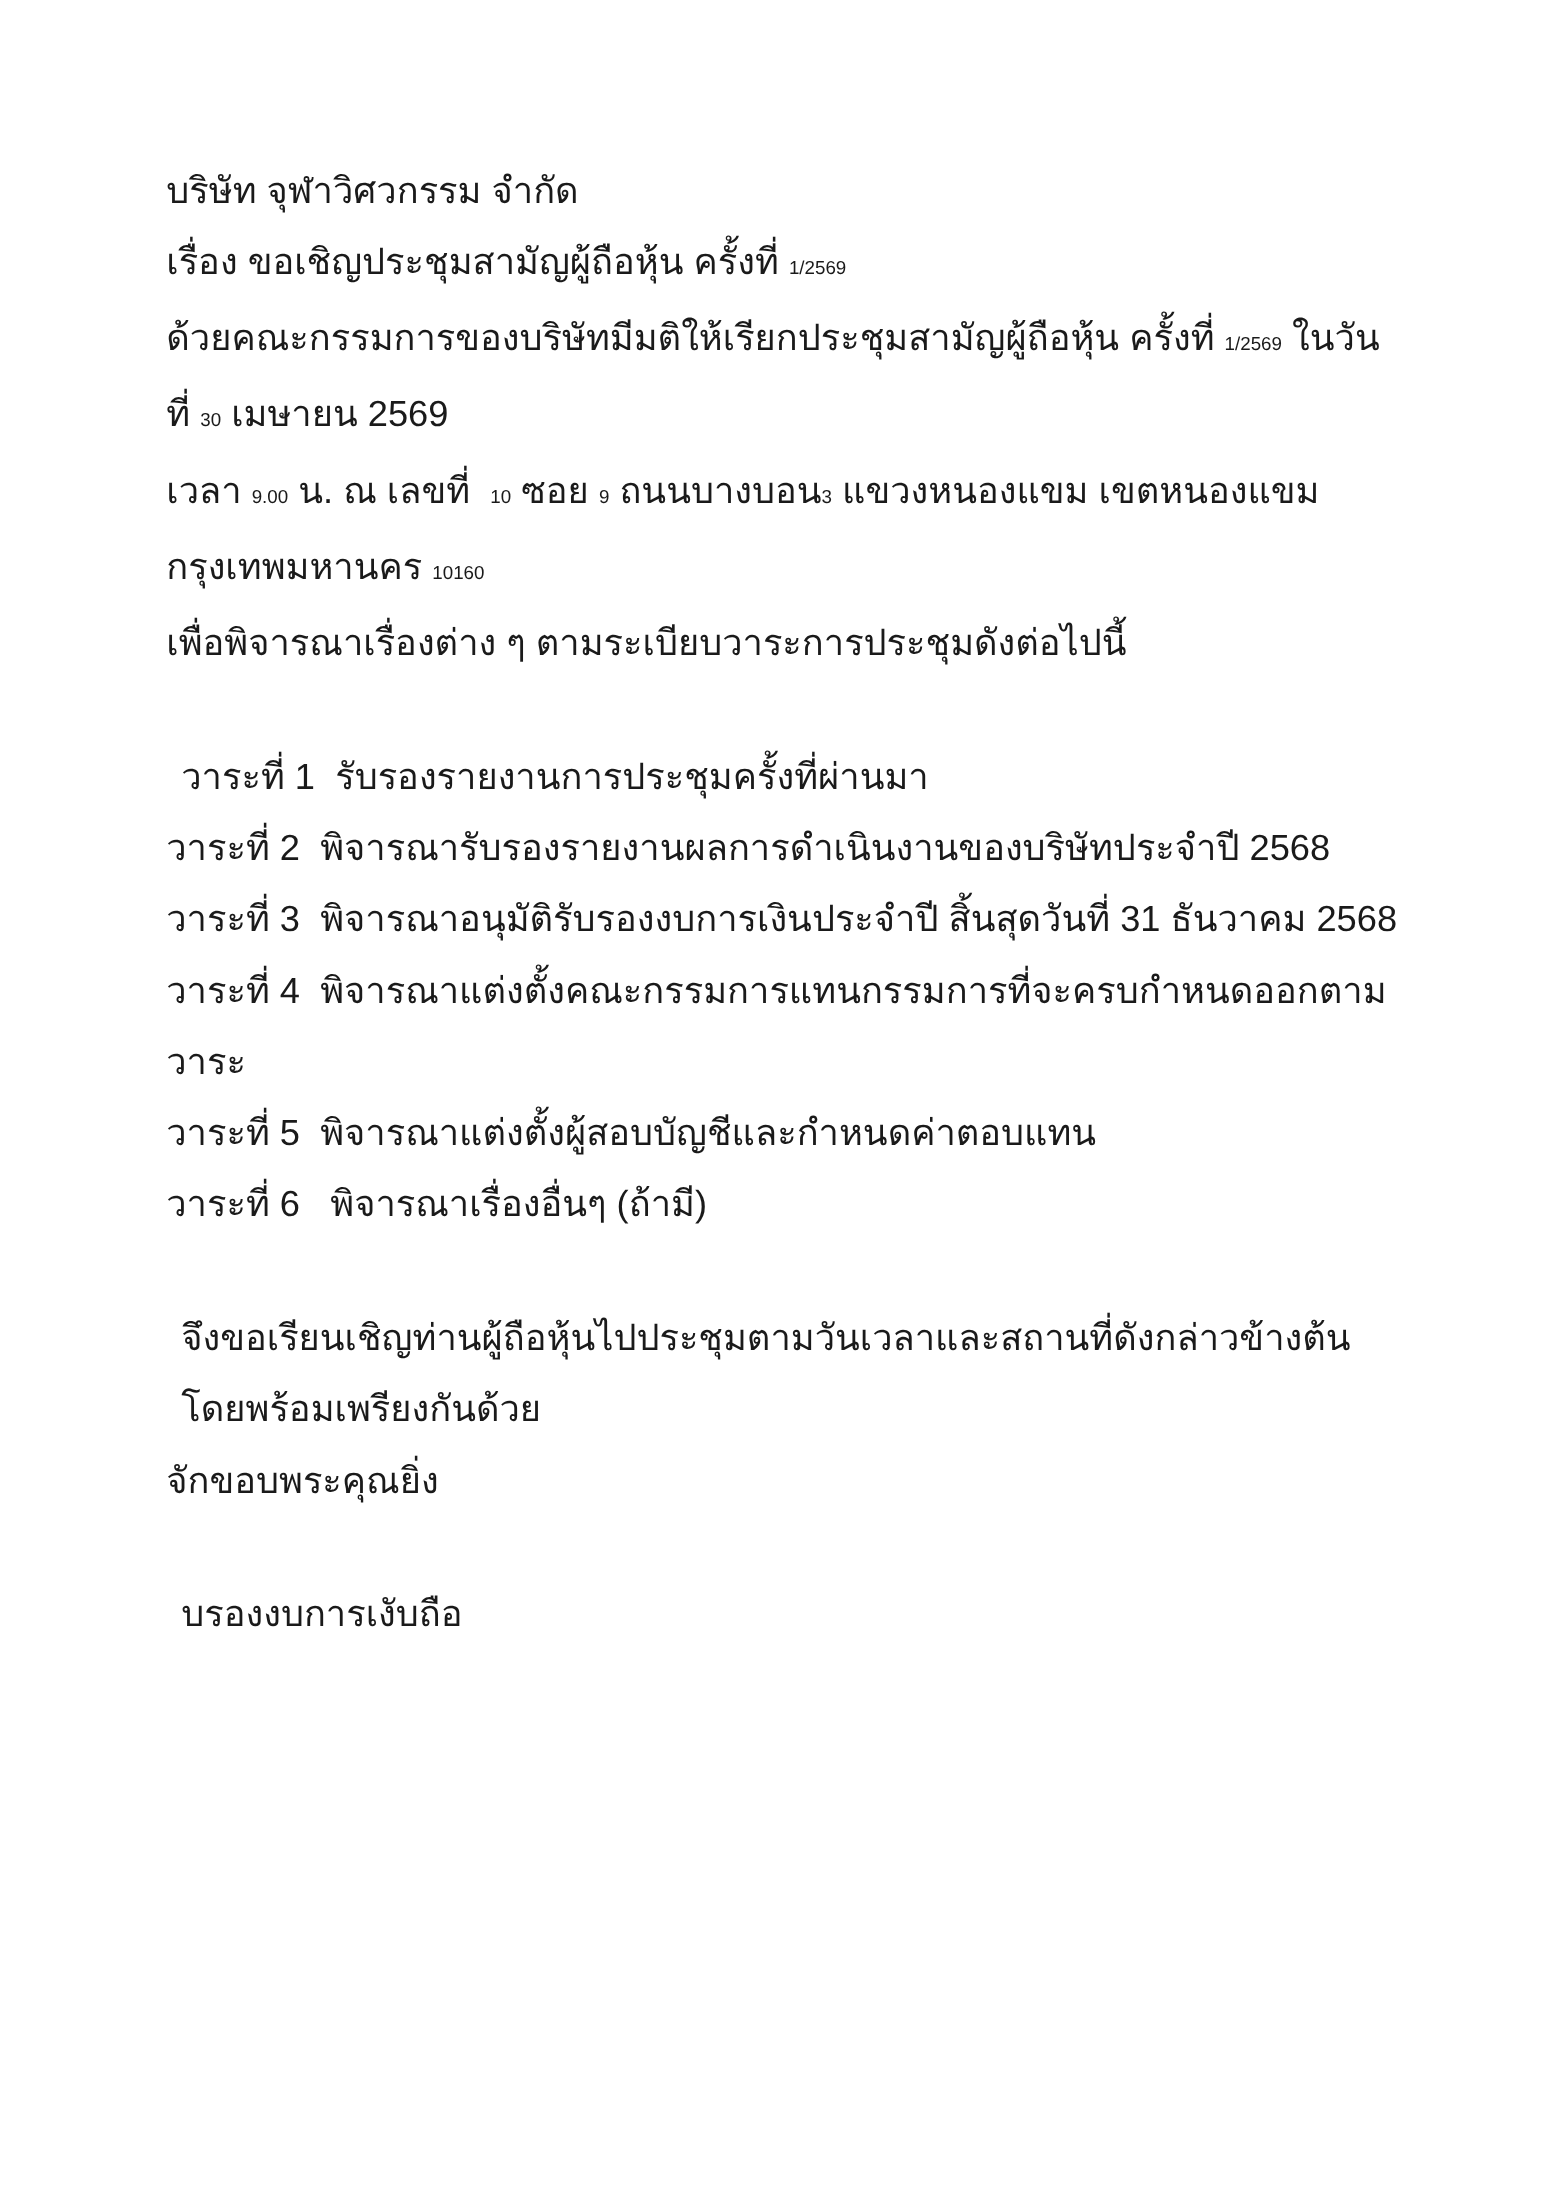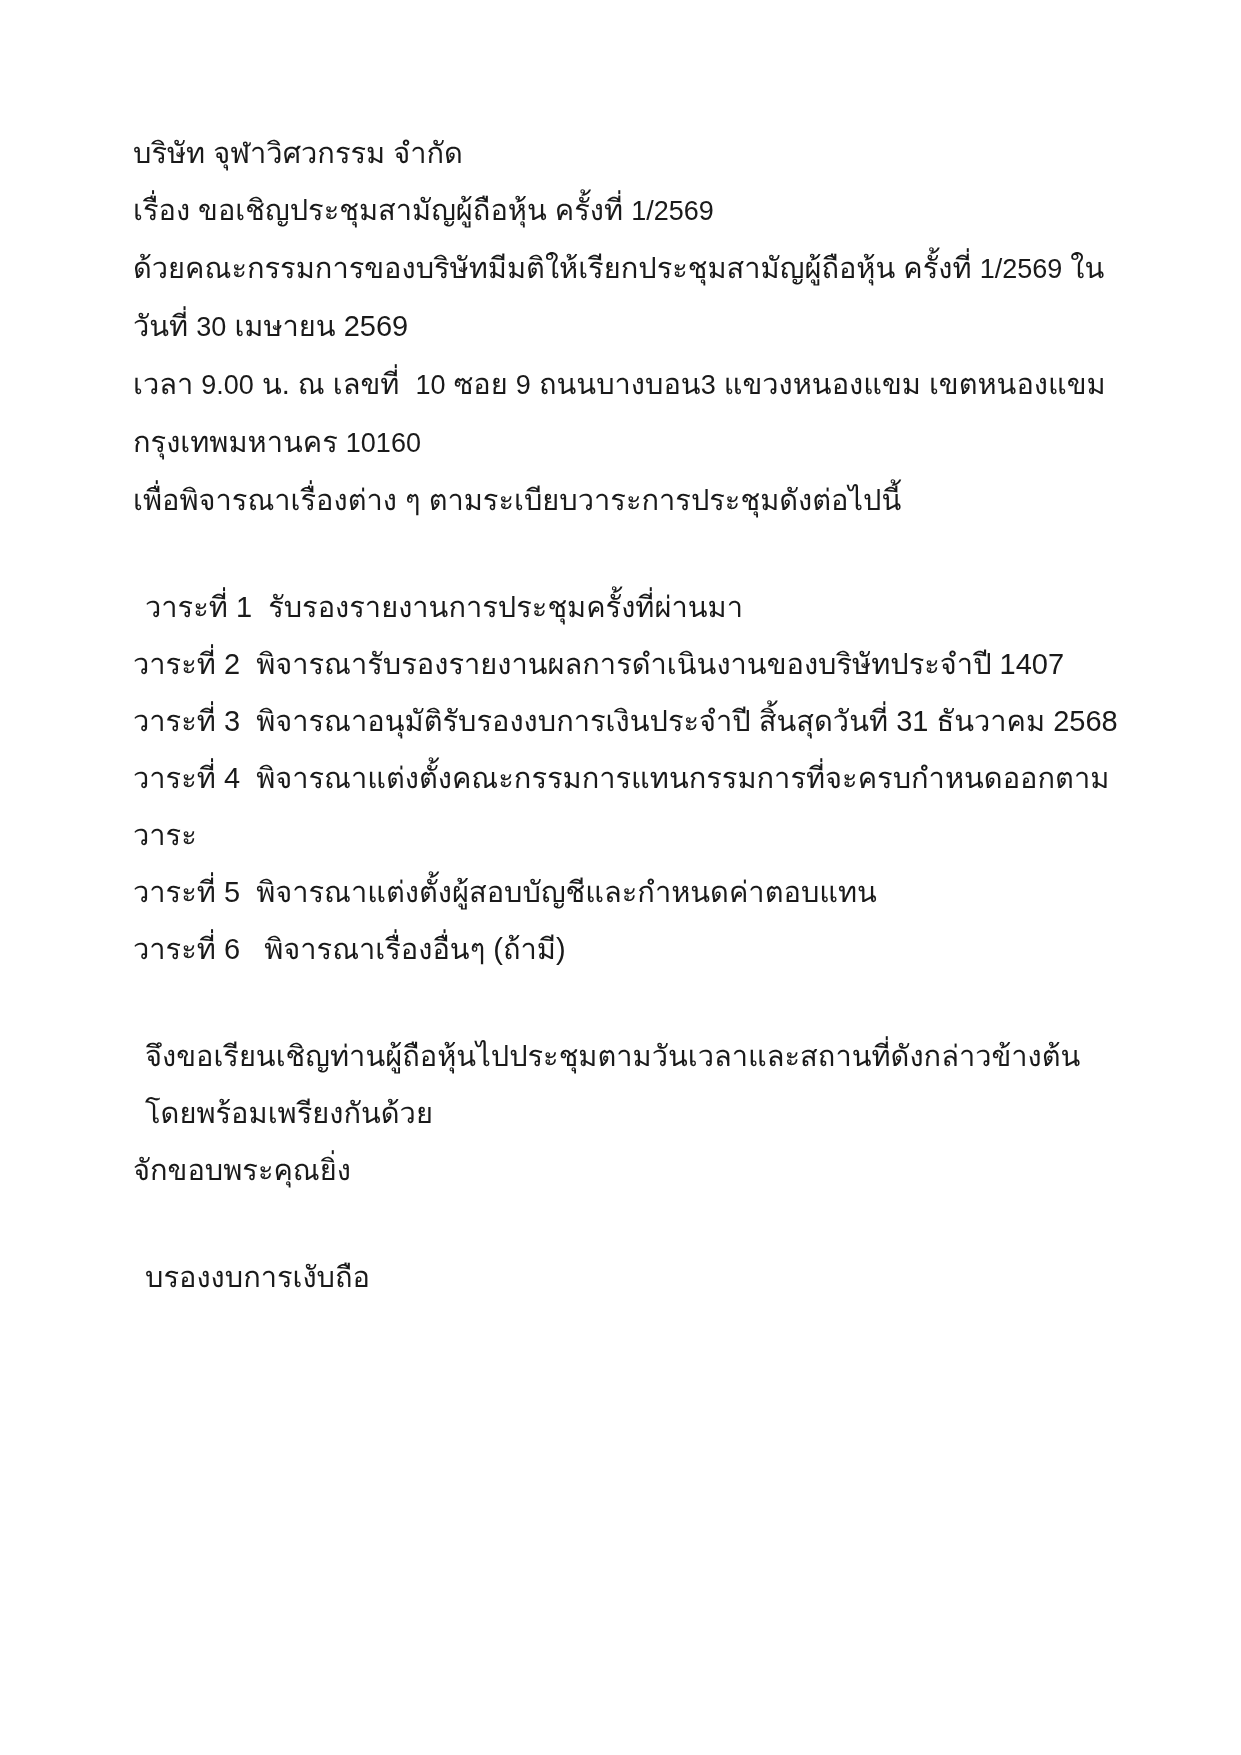--- a/index.html
+++ b/index.html
@@ -29,35 +29,35 @@
     line-height: 57px;
     white-space: pre-wrap;
     font-weight: 400;
     color: #1a1a1a;
   }
   .line.gap {
     margin-top: 50px;
     margin-left: 12px;
   }
   .num-small {
-    font-size: 27px;
+    font-size: 15px;
   }
 </style>
 </head>
 <body>
 
 <div class="page">
   <div class="letter">
       <p class="line"><span class="seg">บริษัท จุฬาวิศวกรรม จำกัด</span></p>
       <p class="line"><span class="seg">เรื่อง ขอเชิญประชุมสามัญผู้ถือหุ้น ครั้งที่ </span><span class="num-small">1/2569</span></p>
       <p class="line"><span class="seg">ด้วยคณะกรรมการของบริษัทมีมติให้เรียกประชุมสามัญผู้ถือหุ้น ครั้งที่ </span><span class="num-small">1/2569</span><span class="seg"> ในวันที่ </span><span class="num-small">30</span><span class="seg"> เมษายน 2569</span></p>
       <p class="line"><span class="seg">เวลา </span><span class="num-small">9.00</span><span class="seg"> น. ณ เลขที่  </span><span class="num-small">10</span><span class="seg"> ซอย </span><span class="num-small">9</span><span class="seg"> ถนนบางบอน</span><span class="num-small">3</span><span class="seg"> แขวงหนองแขม เขตหนองแขม กรุงเทพมหานคร </span><span class="num-small">10160</span></p>
       <p class="line"><span class="seg">เพื่อพิจารณาเรื่องต่าง ๆ ตามระเบียบวาระการประชุมดังต่อไปนี้</span></p>
       <p class="line gap"><span class="seg">วาระที่ 1  รับรองรายงานการประชุมครั้งที่ผ่านมา</span></p>
-      <p class="line"><span class="seg">วาระที่ 2  พิจารณารับรองรายงานผลการดำเนินงานของบริษัทประจำปี 1407</span></p>
+      <p class="line"><span class="seg">วาระที่ 2  พิจารณารับรองรายงานผลการดำเนินงานของบริษัทประจำปี 2568</span></p>
       <p class="line"><span class="seg">วาระที่ 3  พิจารณาอนุมัติรับรองงบการเงินประจำปี สิ้นสุดวันที่ 31 ธันวาคม 2568</span></p>
       <p class="line"><span class="seg">วาระที่ 4  พิจารณาแต่งตั้งคณะกรรมการแทนกรรมการที่จะครบกำหนดออกตามวาระ</span></p>
       <p class="line"><span class="seg">วาระที่ 5  พิจารณาแต่งตั้งผู้สอบบัญชีและกำหนดค่าตอบแทน</span></p>
       <p class="line"><span class="seg">วาระที่ 6   พิจารณาเรื่องอื่นๆ (ถ้ามี)</span></p>
       <p class="line gap"><span class="seg">จึงขอเรียนเชิญท่านผู้ถือหุ้นไปประชุมตามวันเวลาและสถานที่ดังกล่าวข้างต้น โดยพร้อมเพรียงกันด้วย</span></p>
       <p class="line"><span class="seg">จักขอบพระคุณยิ่ง</span></p>
       <p class="line gap"><span class="seg">บรองงบการเงับถือ</span></p>
       <p class="line gap"><span class="seg">(นางสาวอุรวี นไปประช์)</span></p>
     </div>
 </div>

